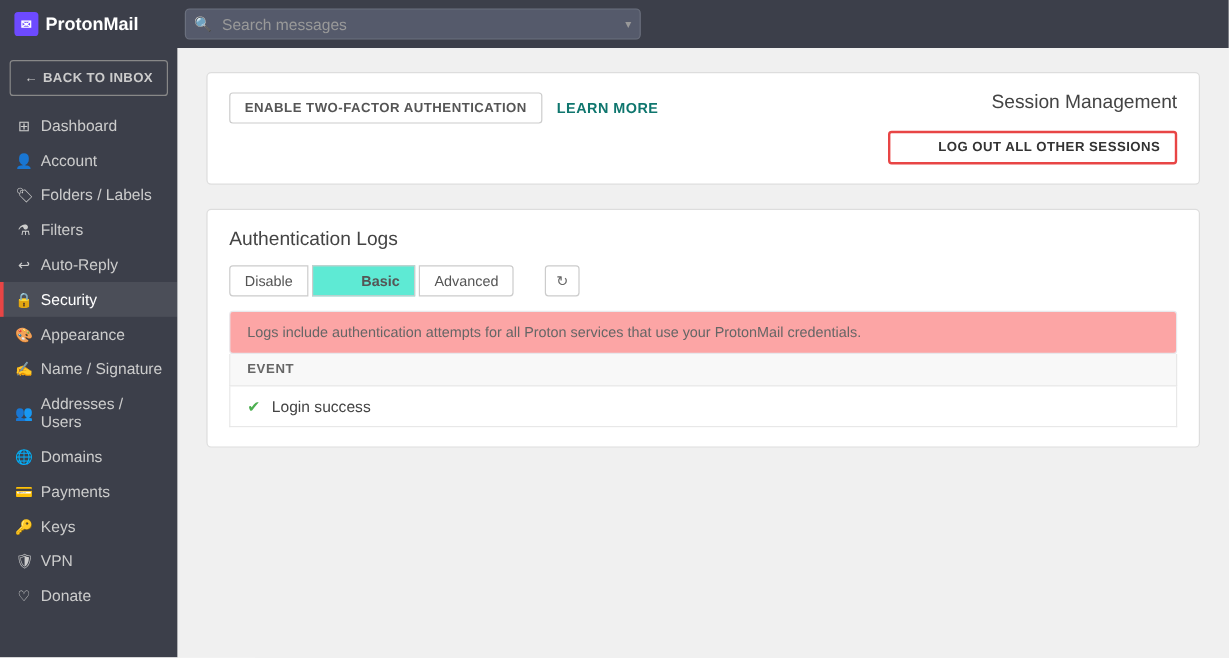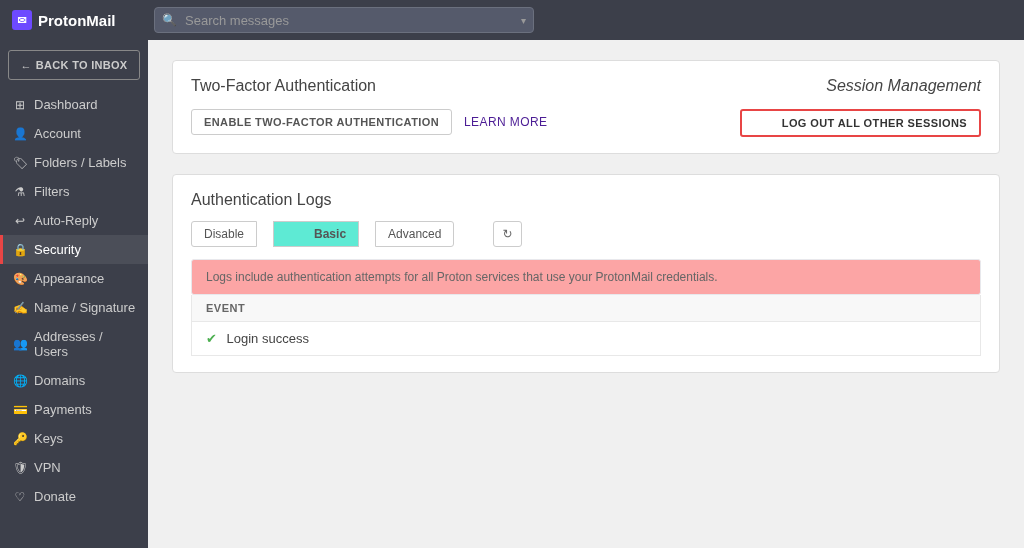--- a/index.html
+++ b/index.html
@@ -153,21 +153,21 @@
 
     
     .auth-logs-header {
       font-size: 16px;
       font-weight: normal;
       color: #444;
       margin-bottom: 12px;
     }
     .log-tabs {
       display: flex;
-      gap: 17px;
+      gap: 4px;
       margin-bottom: 12px;
       align-items: center;
     }
     .tab-btn {
       padding: 5px 12px;
       border: 1px solid #ccc;
       background: #fff;
       font-size: 12px;
       color: #555;
       cursor: pointer;
@@ -310,28 +310,27 @@
         <span>Donate</span>
       </div>
     </nav>
   </div>
 
   <div class="main">
     <div class="main-inner">
 
       <div style="display:flex; justify-content:space-between; align-items:flex-start; background:#fff; border:1px solid #ddd; border-radius:4px; padding:16px 18px; margin-bottom:20px;">
         <div>
-          <h2 style="font-size:16px; font-weight:normal; color:#444; margin-bottom:14px;">Two-Factor Authentication</h2>
           <div style="display:flex; gap:8px; align-items:flex-start;">
             <button class="btn">ENABLE TWO-FACTOR AUTHENTICATION</button>
-            <button class="btn" style="border:none; color:#4c1d95; font-weight:normal; font-size:12px; padding:6px 4px; background:transparent; text-transform:none;">LEARN MORE</button>
+            <button class="btn" style="border:none; color:#0f766e; font-weight:bold; font-size:12px; padding:6px 4px; background:transparent; text-transform:none;">LEARN MORE</button>
           </div>
         </div>
         <div>
-          <h2 style="font-size:16px; font-weight:normal; color:#444; margin-bottom:14px; text-align:right;font-style:italic;">Session Management</h2>
+          <h2 style="font-size:16px; font-weight:normal; color:#444; margin-bottom:14px; text-align:right;">Session Management</h2>
           <button class="btn btn-session">LOG OUT ALL OTHER SESSIONS</button>
         </div>
       </div>
 
       <div style="background:#fff; border:1px solid #ddd; border-radius:4px; padding:16px 18px;">
         <h2 class="auth-logs-header">Authentication Logs</h2>
         <div class="log-tabs">
           <button class="tab-btn">Disable</button>
           <button class="tab-btn active">Basic</button>
           <button class="tab-btn">Advanced</button>

